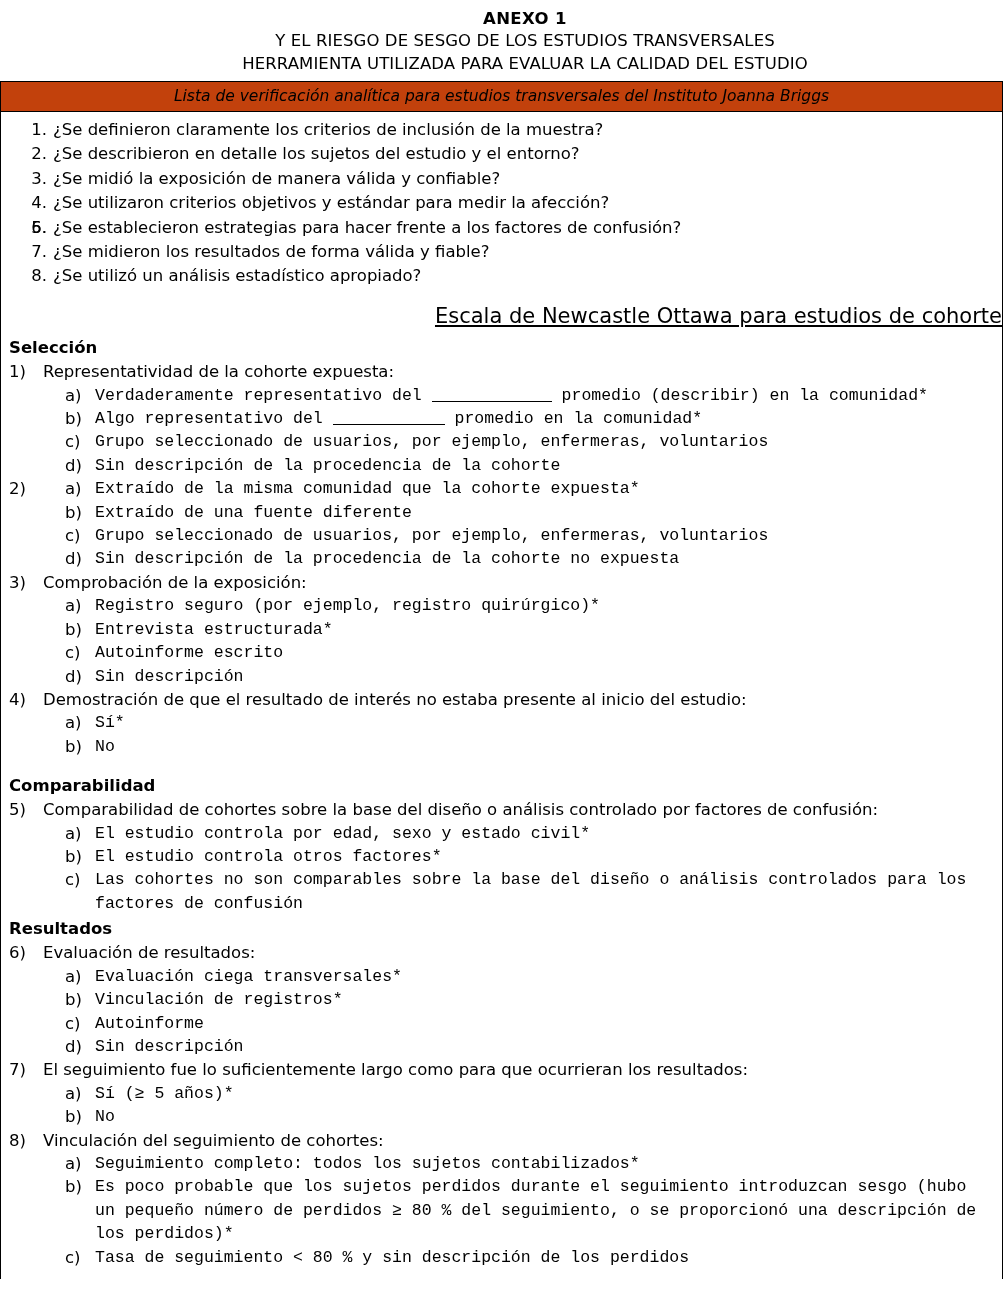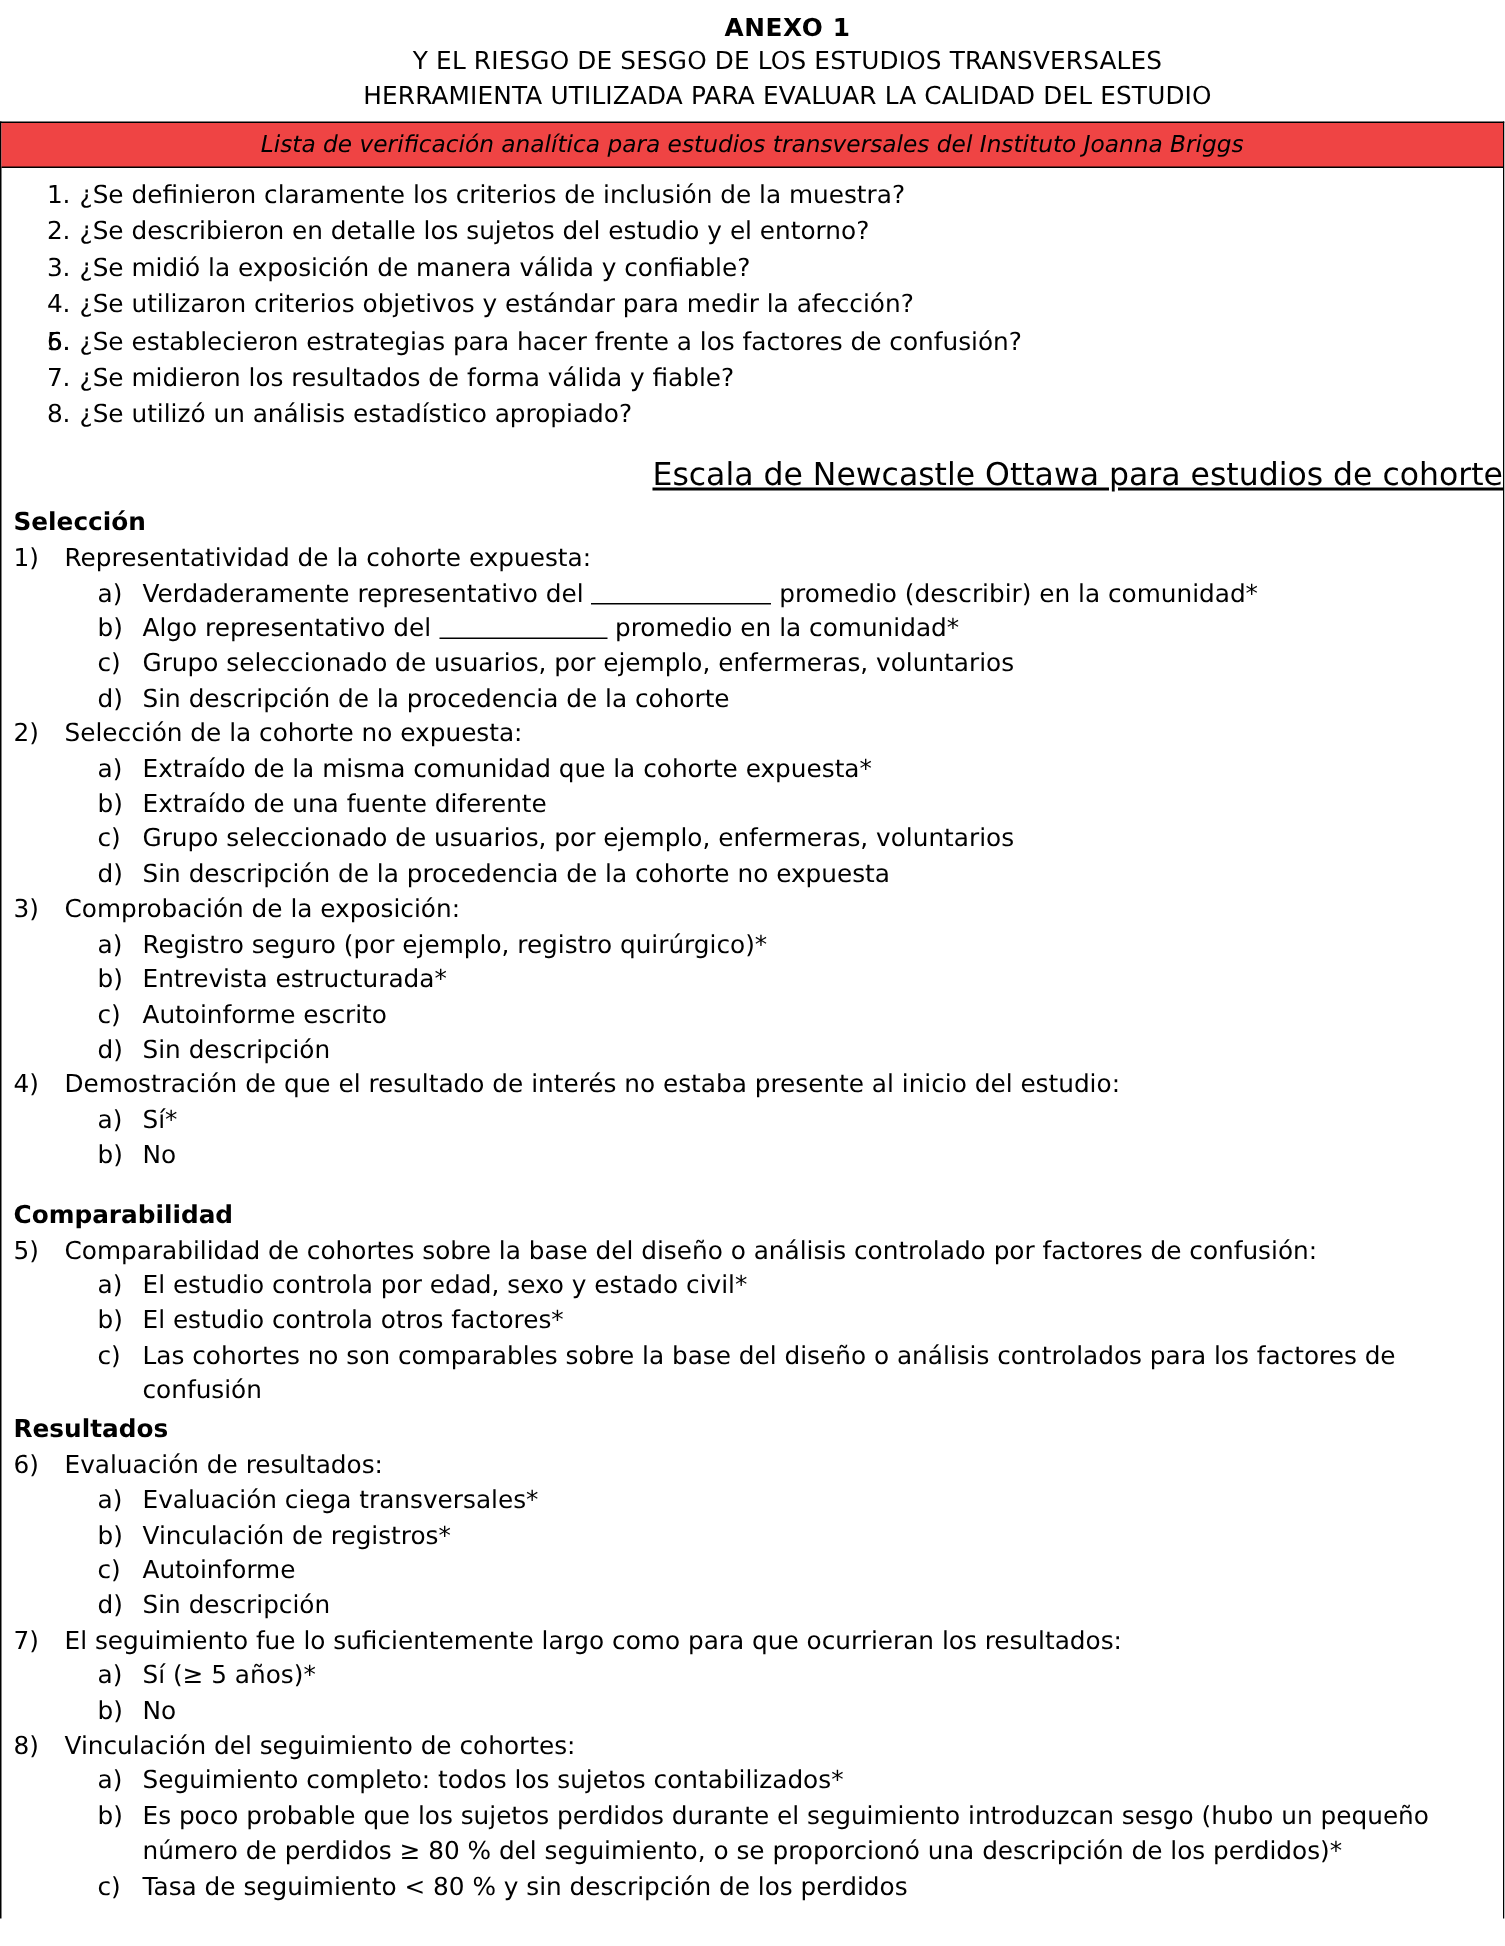--- a/index.html
+++ b/index.html
@@ -33,21 +33,21 @@
     font-size: 16.5px;
     line-height: 1.35;
     letter-spacing: 0.1px;
   }
   .framed {
     border: 1.5px solid #000;
     margin-top: 6px;
     border-bottom: none;
   }
   .band {
-    background: #ef4444;
+    background: #c2410c;
     border-top: 1.5px solid #000;
     border-bottom: 1.5px solid #000;
     text-align: center;
     font-style: italic;
     font-size: 15.5px;
     padding: 4px 6px 5px 6px;
     line-height: 1.3;
   }
   .band.first {
     border-top: none;
@@ -112,20 +112,21 @@
     text-indent: 0;
   }
   .opt .olet {
     position: absolute;
     left: 56px;
     width: 26px;
     text-align: left;
   }
   .opt .cont {
     display: block;
+    font-family: Liberation Mono, monospace;
   }
   .blank {
     display: inline-block;
     border-bottom: 1.2px solid #000;
     width: 120px;
     vertical-align: -2px;
   }
   .blank.sm {
     width: 112px;
   }
@@ -176,21 +177,21 @@
         </div>
       <div class="opt">
           <span class="olet">c)</span>
           <span class="cont">Grupo seleccionado de usuarios, por ejemplo, enfermeras, voluntarios</span>
         </div>
       <div class="opt">
           <span class="olet">d)</span>
           <span class="cont">Sin descripción de la procedencia de la cohorte</span>
         </div>
 
-      <div class="q"><span class="qnum">2)</span><span>Selección de la cohorte no expuesta:</span></div>
+      <div class="q"><span class="qnum">2)</span></div>
       <div class="opt">
           <span class="olet">a)</span>
           <span class="cont">Extraído de la misma comunidad que la cohorte expuesta*</span>
         </div>
       <div class="opt">
           <span class="olet">b)</span>
           <span class="cont">Extraído de una fuente diferente</span>
         </div>
       <div class="opt">
           <span class="olet">c)</span>

